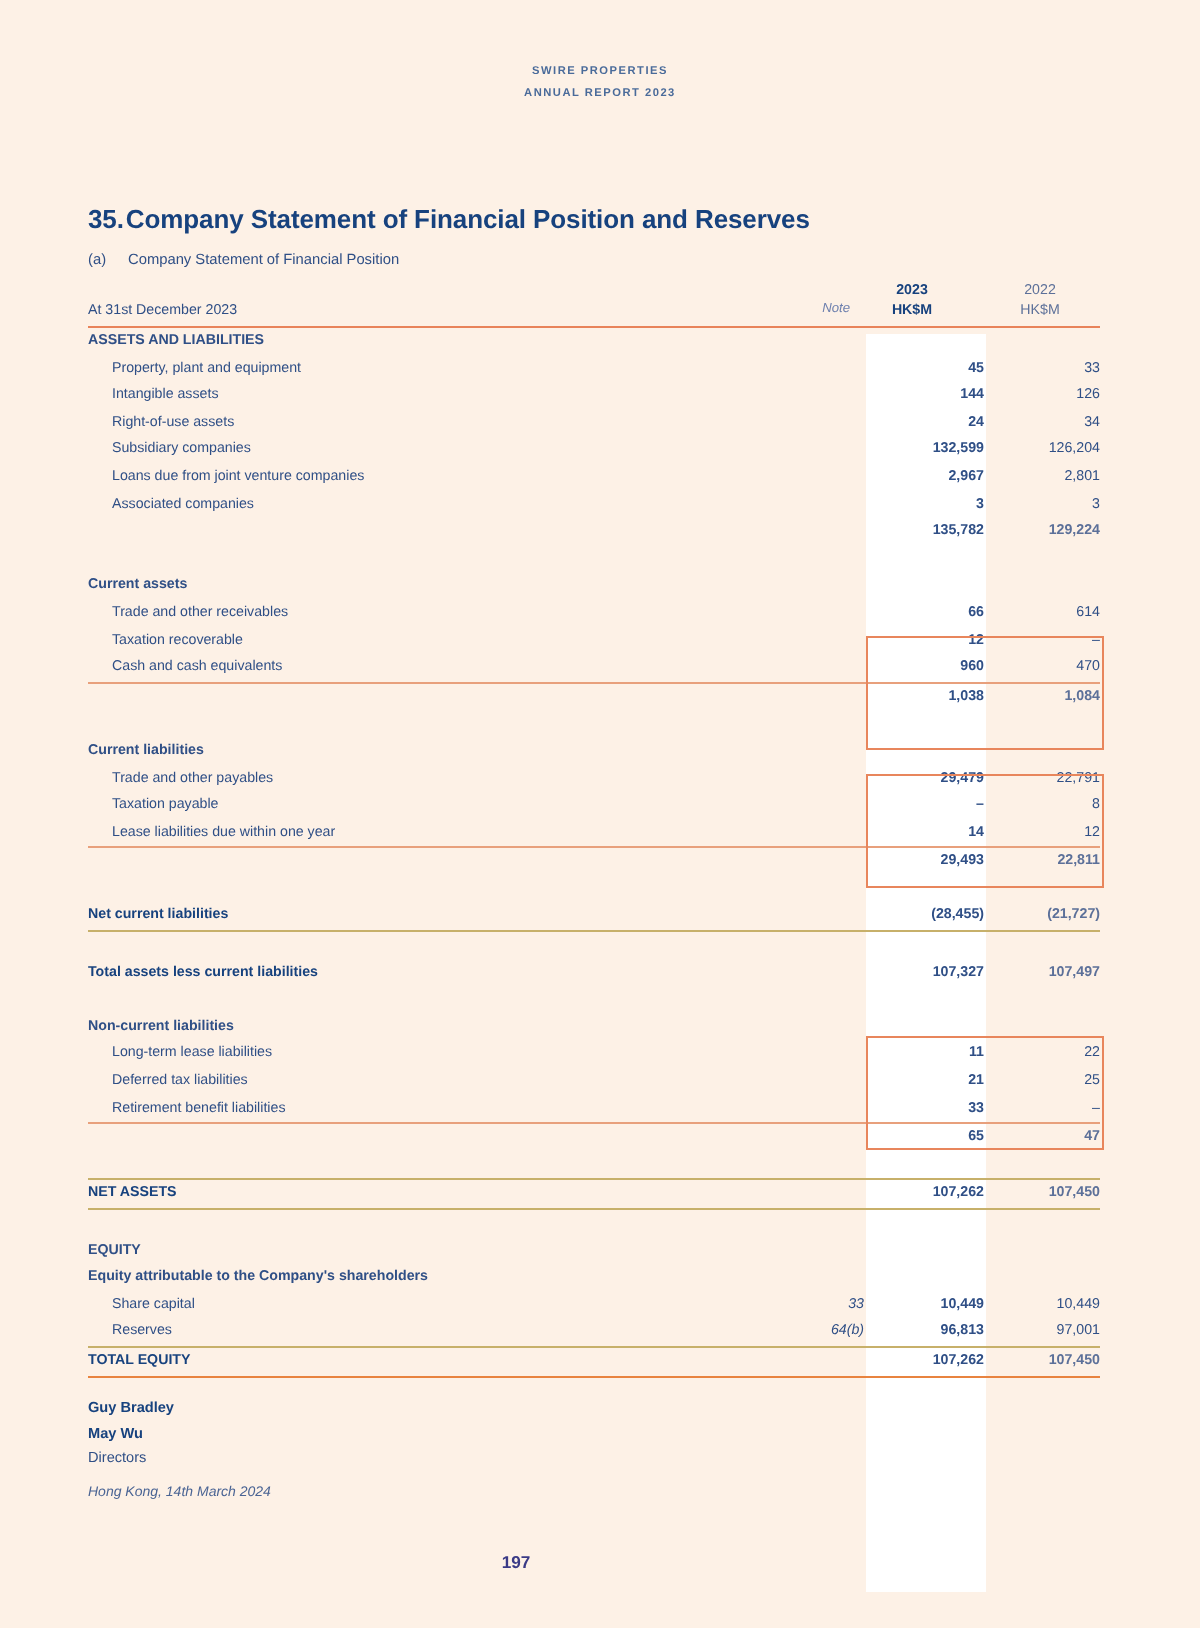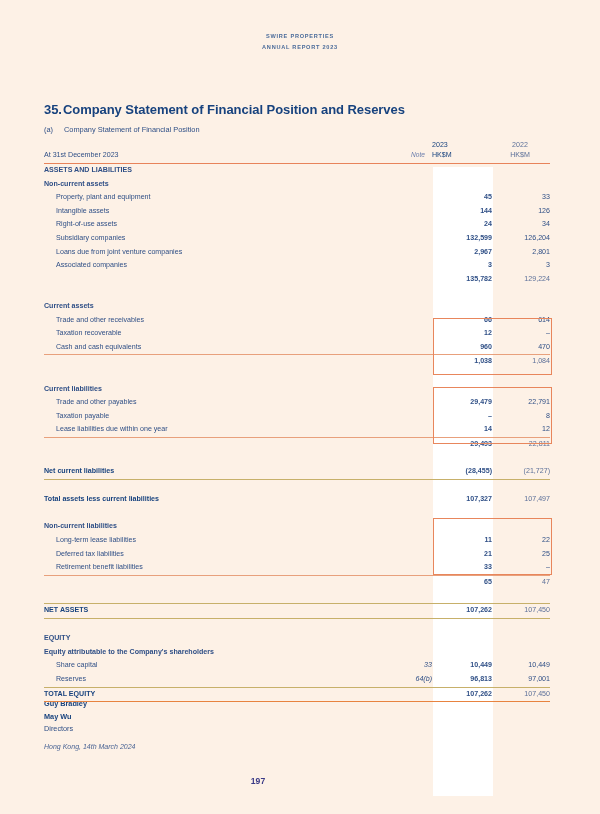--- a/index.html
+++ b/index.html
@@ -98,37 +98,37 @@
   
   tr.hdr td {
     font-size: 7.1px;
     line-height: 10px;
     height: auto;
     padding-bottom: 3px;
     vertical-align: bottom;
   }
   tr.hdr td.lbl  { color: #2f4f86; }
   tr.hdr td.nt   { text-align: right; padding-right: 7px; font-style: italic; font-size: 6.6px; color: #6e80ae; }
-  tr.hdr td.y23  { text-align: left; padding-right: 12px; font-weight: normal; color: #17427e; }
+  tr.hdr td.y23  { text-align: center; padding-right: 12px; font-weight: bold; color: #17427e; }
   tr.hdr td.y22  { text-align: center; padding-right: 2px; color: #5c7099; }
   tr.hdr .yr { display: block; }
   .rule-head td { border-bottom: 1.1px solid #e8835a; }
 
   
   .bold-lbl { font-weight: bold; color: #17427e; }
   .indent   { padding-left: 12px !important; }
   .sect-head td { font-weight: bold; color: #17427e; }
 
   .rule-thin td   { border-bottom: 0.9px solid #e8a07c; }
   .rule-olive td  { border-bottom: 0.9px solid #c7b06a; }
   .rule-thick td  { border-bottom: 1.6px solid #e8833f; }
   .rule-top-olive td { border-top: 0.9px solid #c7b06a; }
 
   .tot td  { font-weight: bold; }
-  .tot td.v22 { font-weight: normal; color: #5c7099; }
+  .tot td.v22 { font-weight: bold; color: #5c7099; }
   .tot td.label { color: #17427e; }
 
   .gap td { height: 8px; line-height: 8px; }
   .gap-sm td { height: 5px; line-height: 5px; }
 
   
   .obox {
     position: absolute;
     border: 1px solid #e8865c;
     z-index: 2;
@@ -204,26 +204,20 @@
         </td>
       </tr>
 
       <tr class="sect-head">
         <td class="label bold-lbl">ASSETS AND LIABILITIES</td>
         <td class="note"></td>
         <td class="v23"></td>
         <td class="v22"></td>
       </tr>
 
-      <tr class="sect-head">
-        <td class="label bold-lbl">Non-current assets</td>
-        <td class="note"></td>
-        <td class="v23"></td>
-        <td class="v22"></td>
-      </tr>
 
       <tr>
         <td class="label indent">Property, plant and equipment</td>
         <td class="note"></td>
         <td class="v23">45</td>
         <td class="v22">33</td>
       </tr>
       <tr>
         <td class="label indent">Intangible assets</td>
         <td class="note"></td>

